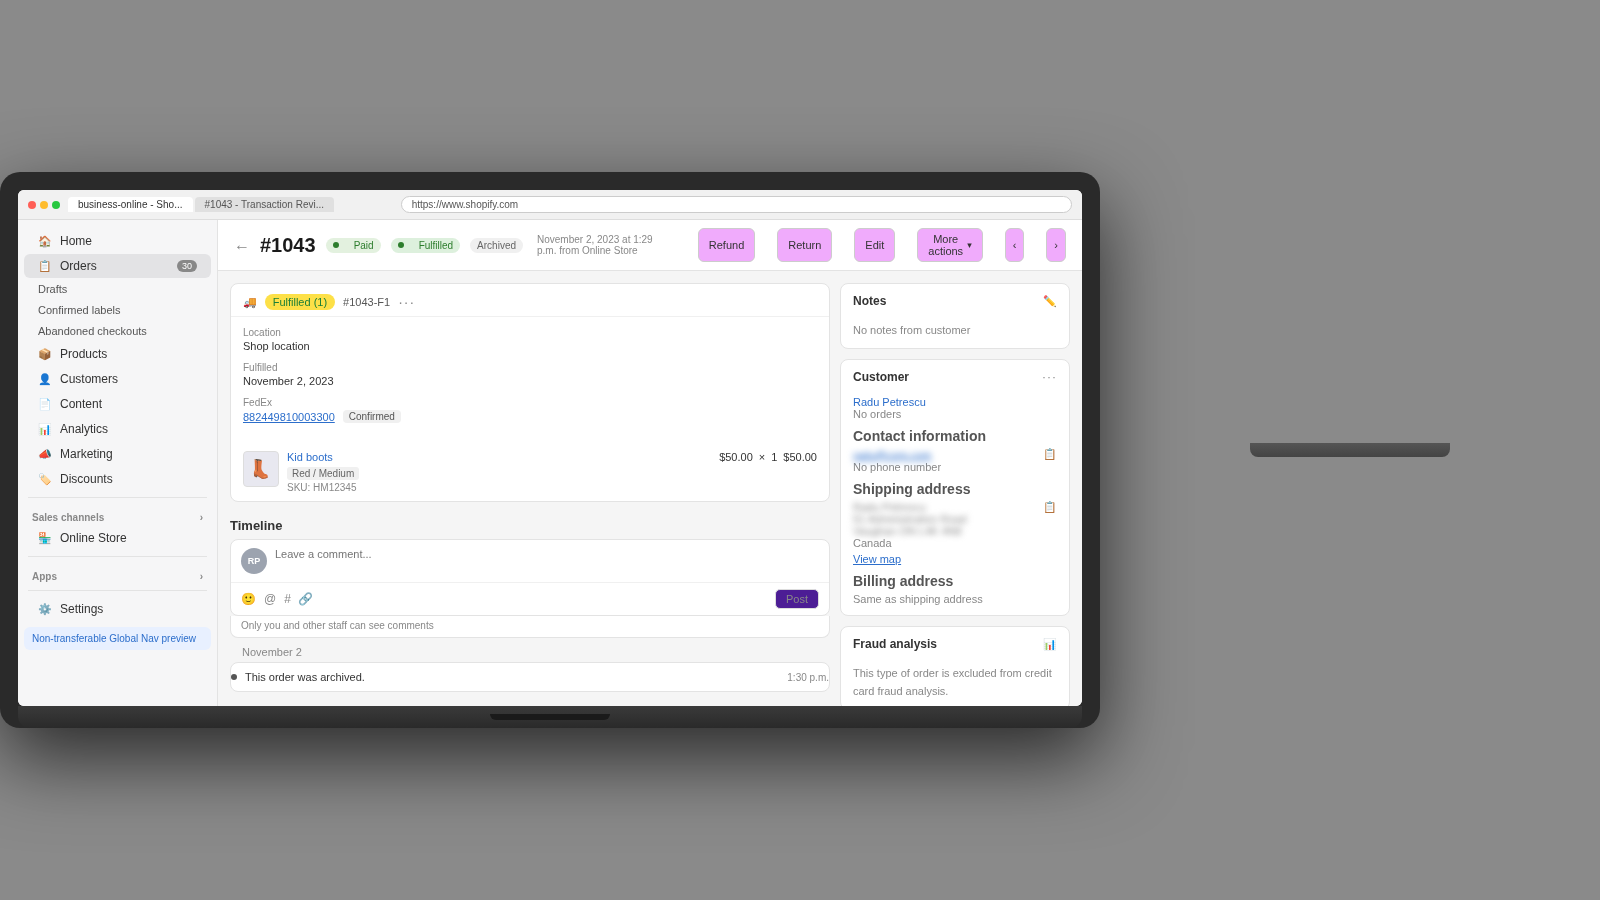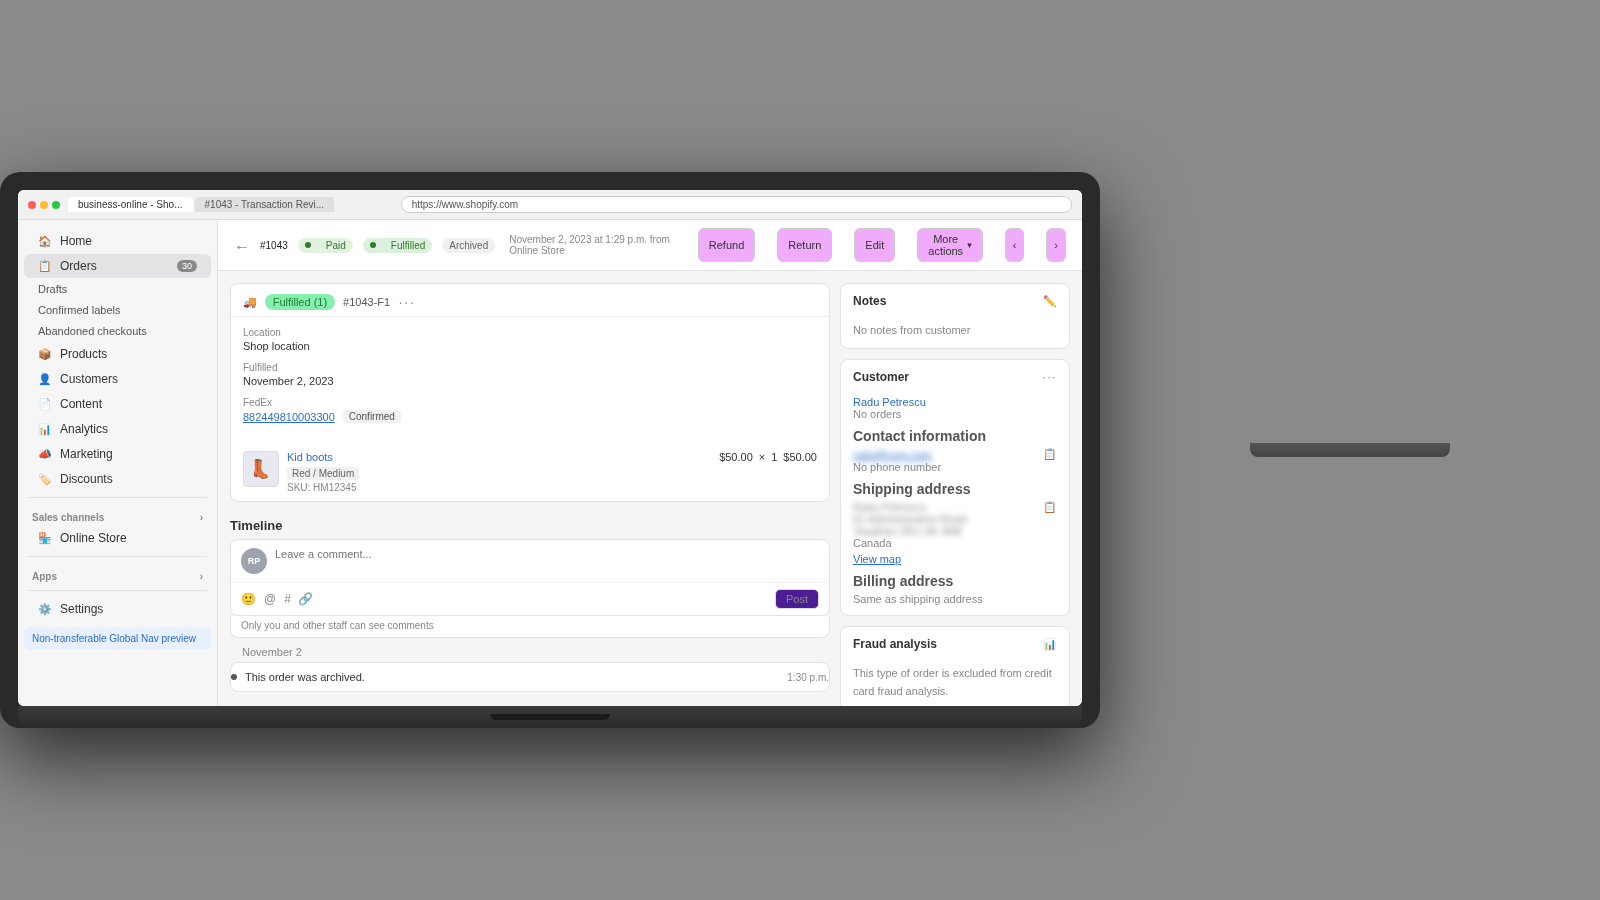--- a/index.html
+++ b/index.html
@@ -132,22 +132,22 @@
     }
     .order-header {
       background: #fff;
       border-bottom: 1px solid #e3e3e3;
       padding: 8px 16px;
       display: flex;
       align-items: center;
       gap: 10px;
     }
     .order-title {
-      font-size: 10px;
-      font-weight: 400;
+      font-size: 20px;
+      font-weight: 700;
       color: #1a1a1a;
     }
     .status-badge {
       display: inline-flex;
       align-items: center;
       gap: 15px;
       padding: 2px 7px;
       border-radius: 10px;
       font-size: 10px;
       font-weight: 400;
@@ -196,21 +196,21 @@
     .card-body { padding: 10px 12px; }
     .fulfilled-badge {
       display: inline-flex;
       align-items: center;
       gap: 4px;
       padding: 2px 8px;
       border-radius: 10px;
       font-size: 11px;
       font-weight: 500;
       color: #1a7f37;
-      background: #86efac;
+      background: #fde047;
     }
     .fulfilled-number { font-size: 11px; color: #555; }
     .more-icon { color: #888; cursor: pointer; font-size: 14px; }
     .info-row { margin-bottom: 10px; }
     .info-label { font-size: 10px; color: #888; margin-bottom: 2px; }
     .info-value { font-size: 11px; color: #333; }
     .tracking-row { display: flex; align-items: center; gap: 8px; }
     .confirmed-badge {
       padding: 1px 6px;
       background: #f0f0f0;

